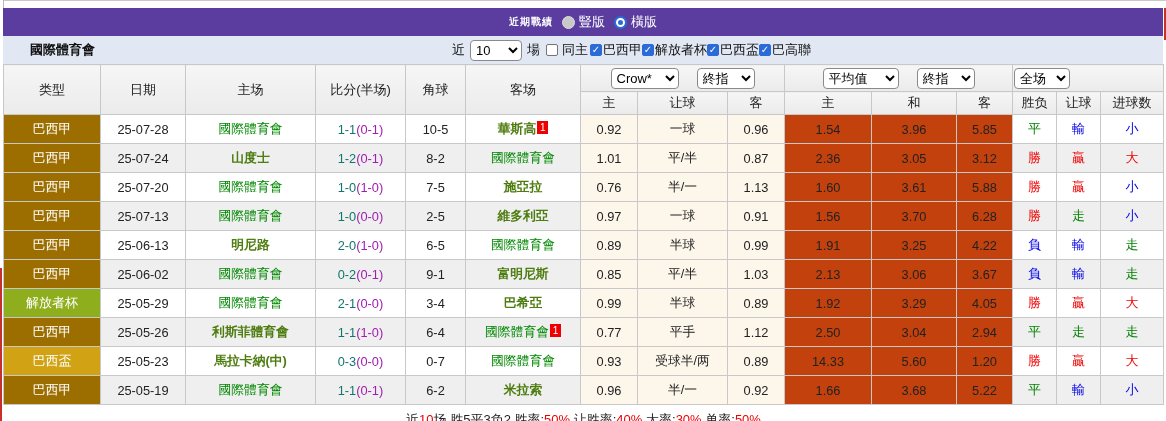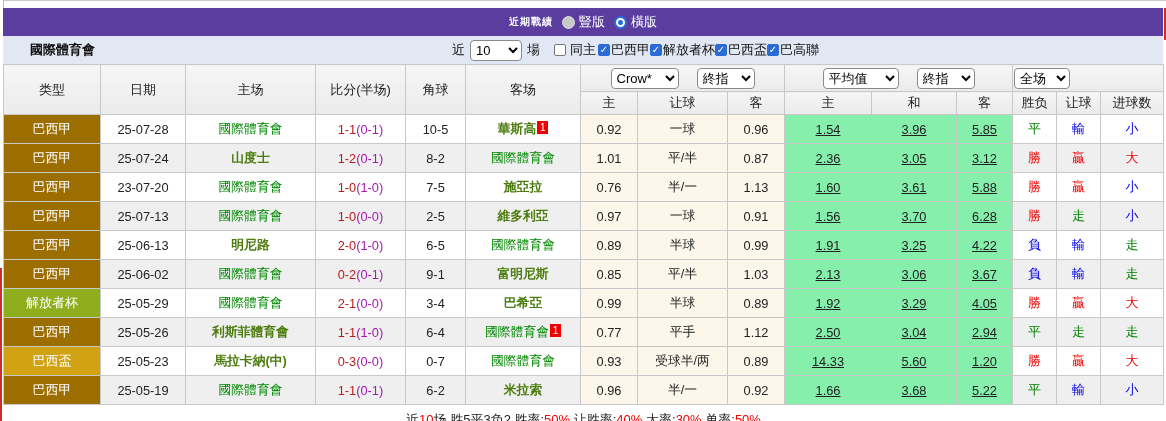--- a/index.html
+++ b/index.html
@@ -51,25 +51,25 @@
   thead tr.grp th{height:26px;}
   thead tr.sub th{height:22px;}
   th .sel-wrap{display:flex;justify-content:center;gap:18px;}
   th .sel-wrap.left{justify-content:flex-start;padding-left:1px;}
   td{
     border:1px solid #c8c8c8;text-align:center;height:28px;padding:0;
     font-size:12.8px;color:#222;background:#fff;
   }
   td.type{color:#fff;font-size:13px;}
   td.crow{background:#fdf7eb;}
-  td.avg{background:#86efac;text-decoration:underline;}
+  td.avg{background:#c2410c;}
   tr.stripe td.plain,tr.stripe td.resg{background:#efefef;}
   .tg{color:#008800;}
   .tk{color:#4d7c0f;font-weight:bold;}
-  .sc{color:#b91c1c;}
+  .sc{color:#0f766e;}
   .hf{color:#a21caf;}
   .badge{
     display:inline-block;background:#ee0000;color:#fff;font-size:10px;
     width:11px;height:13px;line-height:13px;text-align:center;
     vertical-align:text-top;margin-left:1px;
   }
   .res-r{color:#ee0000;}
   .res-b{color:#0000e6;}
   .res-g{color:#008000;}
   td.resg span{font-size:13px;}
@@ -99,21 +99,21 @@
 </div>
 
 <div class="band filter-bar">
   <span class="team-name">國際體育會</span>
   <span class="filter-controls">
     <span>近</span>
     <select class="count-select">
       <option>10</option>
     </select>
     <span>場</span>
-    <span class="chk-item" style="margin-left:12px;">
+    <span class="chk-item" style="margin-left:4px;">
       <span class="cb off"></span>
       <span style="margin-left:3px;">同主</span>
     </span>
     <span style="display:flex;align-items:center;" id="league-filters">
         <span class="chk-item">
           <span class="cb on">✓</span>
           <span>巴西甲</span>
         </span>
         <span class="chk-item">
           <span class="cb on">✓</span>
@@ -227,21 +227,21 @@
         <td class="crow">0.87</td>
         <td class="avg">2.36</td>
         <td class="avg">3.05</td>
         <td class="avg">3.12</td>
         <td class="resg"><span class="res-r">勝</span></td>
         <td class="resg"><span class="res-r">贏</span></td>
         <td class="resg"><span class="res-r">大</span></td>
       </tr>
       <tr>
         <td class="type" style="background: rgb(156, 110, 0);">巴西甲</td>
-        <td class="plain">23-07-20</td>
+        <td class="plain">25-07-20</td>
         <td class="plain"><span class="tg">國際體育會</span></td>
         <td class="plain"><span class="sc">1-0</span><span class="hf">(1-0)</span></td>
         <td class="plain">7-5</td>
         <td class="plain"><span class="tk">施亞拉</span></td>
         <td class="crow">0.76</td>
         <td class="crow">半/一</td>
         <td class="crow">1.13</td>
         <td class="avg">1.60</td>
         <td class="avg">3.61</td>
         <td class="avg">5.88</td>

